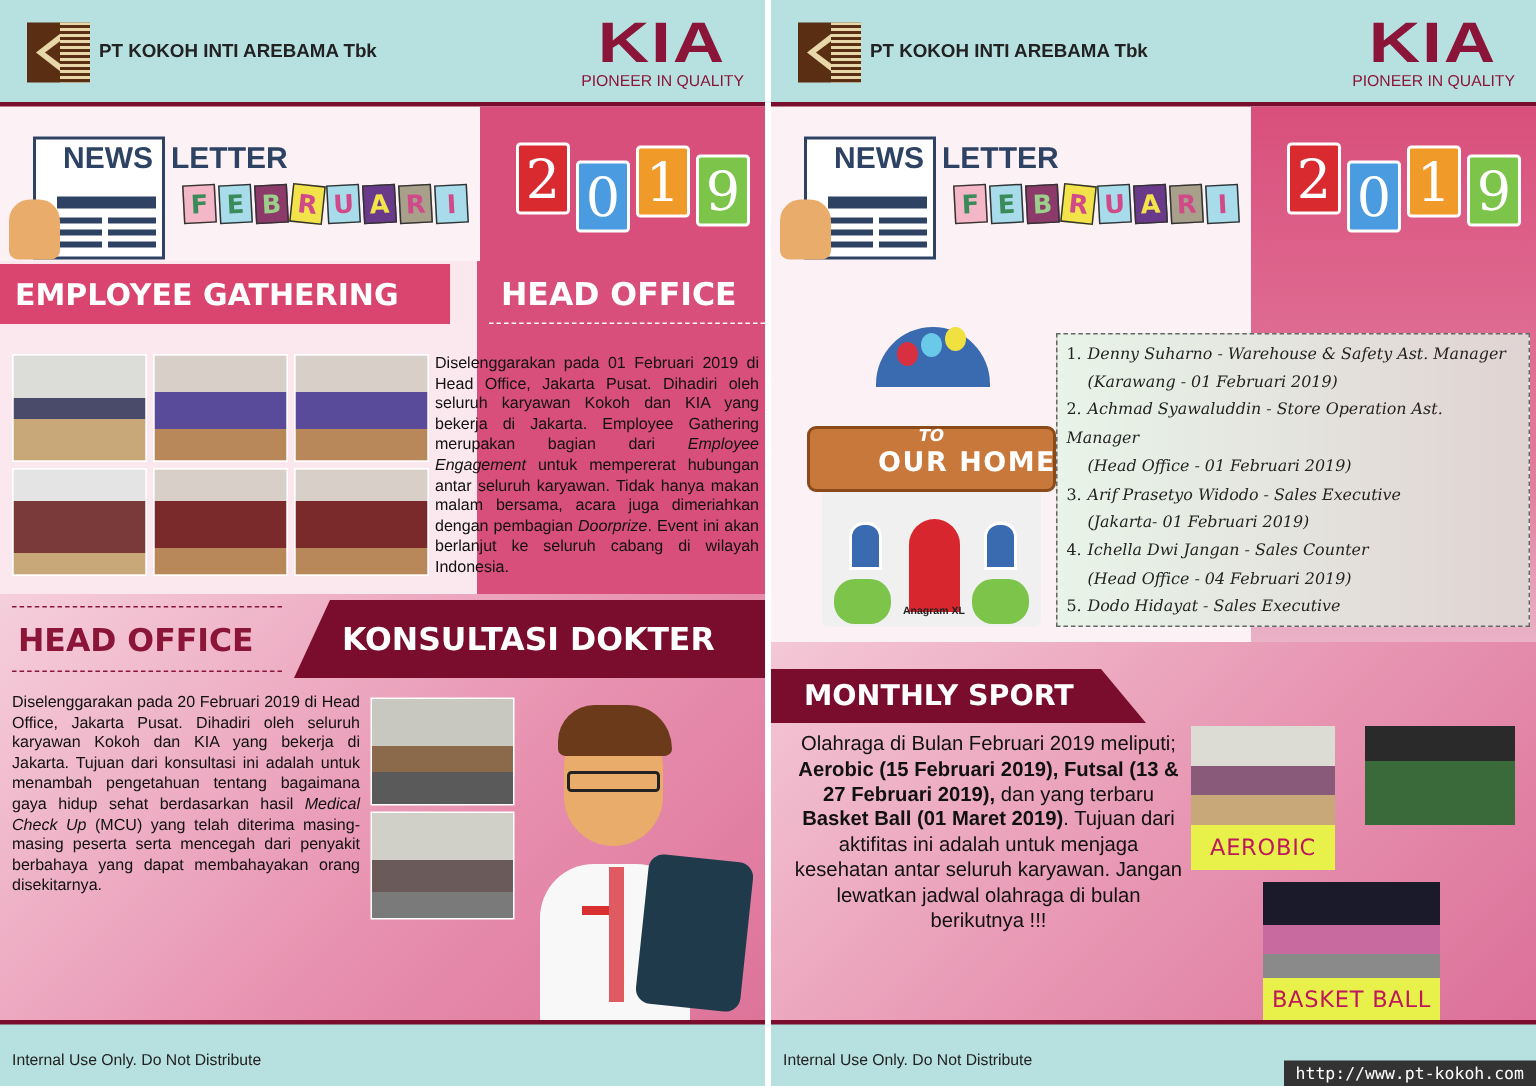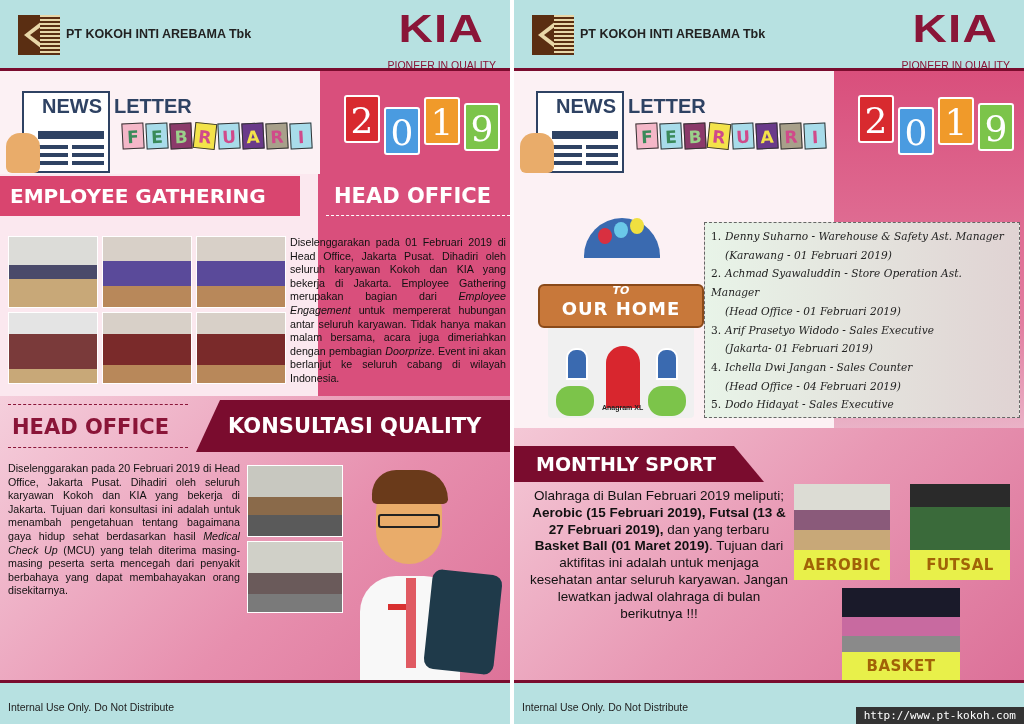--- a/index.html
+++ b/index.html
@@ -10,21 +10,21 @@
   .divider{position:absolute;left:510px;top:0;width:4px;height:724px;background:#ffffff;}
   
   .hdr{position:absolute;left:0;top:0;width:100%;height:70px;background:#b7e1e1;}
   .k-logo{position:absolute;left:18px;top:15px;width:42px;height:40px;background:#5a2e12;}
   .k-logo .stripes{position:absolute;right:0;top:0;width:20px;height:40px;background:repeating-linear-gradient(180deg,#e8d7a8 0 2px,#5a2e12 2px 4px);}
   .k-logo .chev{position:absolute;left:6px;top:6px;width:0;height:0;border-top:14px solid transparent;border-bottom:14px solid transparent;border-right:18px solid #e8d7a8;}
   .k-logo .chev2{position:absolute;left:12px;top:11px;width:0;height:0;border-top:9px solid transparent;border-bottom:9px solid transparent;border-right:12px solid #5a2e12;}
   .company{position:absolute;left:66px;top:27px;font-size:12.5px;font-weight:bold;color:#222;}
   .kia{position:absolute;right:14px;top:12px;text-align:center;}
   .kia .kia-word{font-family:"Liberation Sans",sans-serif;font-weight:900;font-size:38px;line-height:34px;color:#8a1538;letter-spacing:1px;transform:scaleX(1.25);display:block;}
-  .kia .tag{font-size:10.5px;color:#8a1538;display:block;margin-top:13px;}
+  .kia .tag{font-size:10.5px;color:#8a1538;display:block;margin-top:2px;}
   
   .banner{position:absolute;left:0;top:68px;width:100%;height:106px;background:#fcf1f4;border-top:3px solid #7a0c2e;}
   .banner .pink{position:absolute;right:0;top:0;width:190px;height:106px;background:#d94f7c;}
   .paper{position:absolute;left:22px;top:20px;width:88px;height:82px;background:#fff;border:2px solid #2e4263;}
   .paper .line{position:absolute;height:4px;background:#2e4263;}
   .hand{position:absolute;left:6px;top:62px;width:34px;height:40px;background:#e9ac6a;border-radius:14px 14px 6px 6px;}
   .nl-news{position:absolute;left:42px;top:24px;font-size:20px;font-weight:bold;color:#2e4263;}
   .nl-letter{position:absolute;left:114px;top:24px;font-size:20px;font-weight:bold;color:#2e4263;text-align:center;}
   .month-tiles{position:absolute;left:122px;top:52px;display:flex;gap:2px;}
   .mt{width:22px;height:26px;font-family:"DejaVu Sans",sans-serif;font-weight:bold;font-size:17px;line-height:26px;text-align:center;border:1px solid #333;color:#3a8a5a;transform:rotate(-3deg);}
@@ -42,21 +42,21 @@
   .url{position:absolute;right:0;bottom:0;background:#333;color:#fff;font-family:"DejaVu Sans Mono",monospace;font-size:11px;padding:2px 8px;}
   .doctor{position:absolute;}
   .list-box{position:absolute;left:190px;top:222px;width:316px;height:196px;border:1.5px dashed #666;background:linear-gradient(90deg,#e8f4e8 0%,#e0d3d3 100%);padding:4px 6px;font-family:"DejaVu Serif",serif;font-style:italic;font-size:10.6px;line-height:18.7px;color:#222;}
   .list-box .num{display:inline-block;width:14px;font-style:normal;}
   .list-box .sub{padding-left:14px;}
   .welcome{position:absolute;left:24px;top:218px;width:166px;height:200px;}
   .sport-text{position:absolute;left:14px;top:488px;width:262px;font-size:13.5px;line-height:16.8px;color:#111;text-align:center;}
   .sport-text b{font-weight:bold;}
   .sport-card{position:absolute;}
   .sport-card .img{width:100%;}
-  .sport-card .lbl{background:#e8f04a;color:#a16207;font-family:"DejaVu Sans",sans-serif;font-weight:700;text-align:center;font-size:15px;letter-spacing:0.5px;}
+  .sport-card .lbl{background:#e8f04a;color:#be185d;font-family:"DejaVu Sans",sans-serif;font-weight:400;text-align:center;font-size:15px;letter-spacing:0.5px;}
 </style>
 </head>
 <body>
 
 <div class="page" id="page-left">
   <div class="hdr">
     <div class="k-logo">
         <div class="chev"></div>
         <div class="chev2"></div>
         <div class="stripes"></div>
@@ -111,21 +111,21 @@
     <div class="photo" style="left:196px;top:236px;width:90px;height:72px;background:linear-gradient(180deg,#d8d0c8 0 35%,#5a4a9a 35% 70%,#b8885a 70%);"></div>
     <div class="photo" style="left:8px;top:312px;width:90px;height:72px;background:linear-gradient(180deg,#e4e4e4 0 30%,#7a3a3a 30% 80%,#c8a878 80%);"></div>
     <div class="photo" style="left:102px;top:312px;width:90px;height:72px;background:linear-gradient(180deg,#d8d0c8 0 30%,#7a2a2a 30% 75%,#b8885a 75%);"></div>
     <div class="photo" style="left:196px;top:312px;width:90px;height:72px;background:linear-gradient(180deg,#d8d0c8 0 30%,#7a2a2a 30% 75%,#b8885a 75%);"></div>
   </div>
 
   <p class="para" style="left:290px;top:236px;width:216px;"><span>Diselenggarakan pada 01 Februari 2019 di Head Office, Jakarta Pusat. Dihadiri oleh seluruh karyawan Kokoh dan KIA yang bekerja di Jakarta. Employee Gathering merupakan bagian dari </span><i>Employee Engagement</i><span> untuk mempererat hubungan antar seluruh karyawan. Tidak hanya makan malam  bersama, acara juga dimeriahkan dengan pembagian </span><i>Doorprize</i><span>. Event ini akan berlanjut ke seluruh cabang di wilayah Indonesia.</span></p>
 
   <div class="pinkbg" style="left:0;top:396px;width:510;height:284px;width:510px;background:linear-gradient(135deg,#f5cfdc 0%,#e78fae 60%,#dd7399 100%);"></div>
   <div class="sec-bar" style="left:8px;top:404px;width:180px;height:44px;color:#8a1538;font-size:21px;line-height:44px;padding-left:4px;border-top:1.5px dashed #8a1538;border-bottom:1.5px dashed #8a1538;">HEAD OFFICE</div>
-  <div class="sec-bar" style="left:196px;top:400px;width:314px;height:52px;background:#7a0c2e;font-size:21px;line-height:52px;padding-left:32px;clip-path:polygon(24px 0,100% 0,100% 100%,0 100%);">KONSULTASI QUALITY</div>
+  <div class="sec-bar" style="left:196px;top:400px;width:314px;height:52px;background:#7a0c2e;font-size:21px;line-height:52px;padding-left:32px;clip-path:polygon(24px 0,100% 0,100% 100%,0 100%);">KONSULTASI DOKTER</div>
 
   <p class="para" style="left:8px;top:462px;width:232px;"><span>Diselenggarakan pada 20 Februari 2019 di Head Office, Jakarta Pusat. Dihadiri oleh seluruh karyawan Kokoh dan KIA yang bekerja di Jakarta. Tujuan dari konsultasi ini adalah untuk menambah pengetahuan tentang bagaimana gaya hidup sehat berdasarkan hasil </span><i>Medical Check Up</i><span> (MCU) yang telah diterima masing-masing peserta serta mencegah dari penyakit berbahaya yang dapat membahayakan orang disekitarnya.</span></p>
 
   <div class="photo" style="left:247px;top:465px;width:96px;height:72px;background:linear-gradient(180deg,#c8c8c0 0 45%,#8a6a4a 45% 70%,#5a5a5a 70%);"></div>
   <div class="photo" style="left:247px;top:541px;width:96px;height:72px;background:linear-gradient(180deg,#d0d0c8 0 45%,#6a5a5a 45% 75%,#7a7a7a 75%);"></div>
 
   <div class="doctor" style="left:360px;top:466px;width:150px;height:214px;">
     <div style="position:absolute;left:16px;top:16px;width:66px;height:82px;background:#e9ac6a;border-radius:30px 30px 34px 34px;"></div>
     <div style="position:absolute;left:12px;top:4px;width:76px;height:34px;background:#6a3a1a;border-radius:30px 36px 6px 6px;"></div>
     <div style="position:absolute;left:18px;top:48px;width:62px;height:14px;border:2px solid #222;border-radius:3px;"></div>
@@ -194,21 +194,21 @@
     <div style="position:absolute;left:76px;top:4px;width:14px;height:16px;background:#6ac8e8;border-radius:50%;"></div>
     <div style="position:absolute;left:92px;top:0;width:14px;height:16px;background:#f0e040;border-radius:50%;"></div>
     <div style="position:absolute;left:10px;top:100px;width:146px;height:100px;background:#f0f0f0;border-radius:4px;"></div>
     <div style="position:absolute;left:68px;top:128px;width:34px;height:62px;background:#d8262e;border-radius:17px 17px 0 0;"></div>
     <div style="position:absolute;left:28px;top:130px;width:22px;height:32px;background:#3a6ab0;border:2px solid #fff;border-radius:10px 10px 0 0;"></div>
     <div style="position:absolute;left:118px;top:130px;width:22px;height:32px;background:#3a6ab0;border:2px solid #fff;border-radius:10px 10px 0 0;"></div>
     <div style="position:absolute;left:18px;top:168px;width:38px;height:30px;background:#7cc44a;border-radius:14px;"></div>
     <div style="position:absolute;left:110px;top:168px;width:38px;height:30px;background:#7cc44a;border-radius:14px;"></div>
     <div style="position:absolute;left:0;top:66px;width:166px;height:44px;background:#c8783a;border-radius:6px;border:2px solid #8a4a1a;"></div>
     <div style="position:absolute;left:0;top:66px;width:166px;text-align:center;color:#fff;font-family:'DejaVu Sans',sans-serif;font-weight:bold;font-size:11px;font-style:italic;">TO</div>
-    <div style="position:absolute;left:0;top:80px;width:166px;text-align:center;color:#fff;font-family:'DejaVu Sans',sans-serif;font-weight:bold;font-size:18px;letter-spacing:1px;">OUR HOME</div>
+    <div style="position:absolute;left:0;top:80px;width:166px;text-align:right;color:#fff;font-family:'DejaVu Sans',sans-serif;font-weight:bold;font-size:18px;letter-spacing:1px;">OUR HOME</div>
     <div style="position:absolute;left:64px;top:186px;font-size:7px;color:#222;font-weight:bold;">Anagram XL</div>
   </div>
 
   <div class="list-box">
     <div><span class="num">1.</span><span>Denny Suharno - Warehouse &amp; Safety Ast. Manager</span></div>
     <div class="sub">(Karawang - 01 Februari 2019)</div>
     <div><span class="num">2.</span><span>Achmad Syawaluddin - Store Operation Ast. Manager</span></div>
     <div class="sub">(Head Office - 01 Februari 2019)</div>
     <div><span class="num">3.</span><span>Arif Prasetyo Widodo - Sales Executive</span></div>
     <div class="sub">(Jakarta- 01 Februari 2019)</div>
@@ -221,21 +221,20 @@
   <div class="sec-bar" style="left:0;top:446px;width:250px;height:36px;background:#7a0c2e;font-size:19px;line-height:36px;padding-left:22px;clip-path:polygon(0 0,88% 0,100% 100%,0 100%);">MONTHLY SPORT</div>
 
   <p class="sport-text"><span>Olahraga di Bulan Februari 2019 meliputi; </span><b>Aerobic (15 Februari 2019), Futsal (13 &amp; 27 Februari 2019),</b><span> dan yang terbaru </span><b>Basket Ball (01 Maret 2019)</b><span>. Tujuan dari aktifitas ini adalah untuk menjaga kesehatan antar seluruh karyawan. Jangan lewatkan jadwal olahraga di bulan berikutnya !!!</span></p>
 
   <div class="sport-card" style="left:280px;top:484px;width:96px;">
     <div class="img" style="height:66px;background:linear-gradient(180deg,#dcdcd4 0 40%,#8a5a7a 40% 70%,#c8a878 70%);"></div>
     <div class="lbl" style="height:30px;line-height:30px;">AEROBIC</div>
   </div>
   <div class="sport-card" style="left:396px;top:484px;width:100px;">
     <div class="img" style="height:66px;background:linear-gradient(180deg,#2a2a2a 0 35%,#3a6a3a 35%);"></div>
-    <div class="lbl" style="height:30px;line-height:30px;">FUTSAL</div>
   </div>
   <div class="sport-card" style="left:328px;top:588px;width:118px;">
     <div class="img" style="height:64px;background:linear-gradient(180deg,#1a1a2a 0 45%,#c86aa0 45% 75%,#8a8a8a 75%);"></div>
     <div class="lbl" style="height:28px;line-height:28px;">BASKET BALL</div>
   </div>
 
   <div class="footer">
     <div class="footer-text">Internal Use Only. Do Not Distribute</div>
   </div>
 </div>

